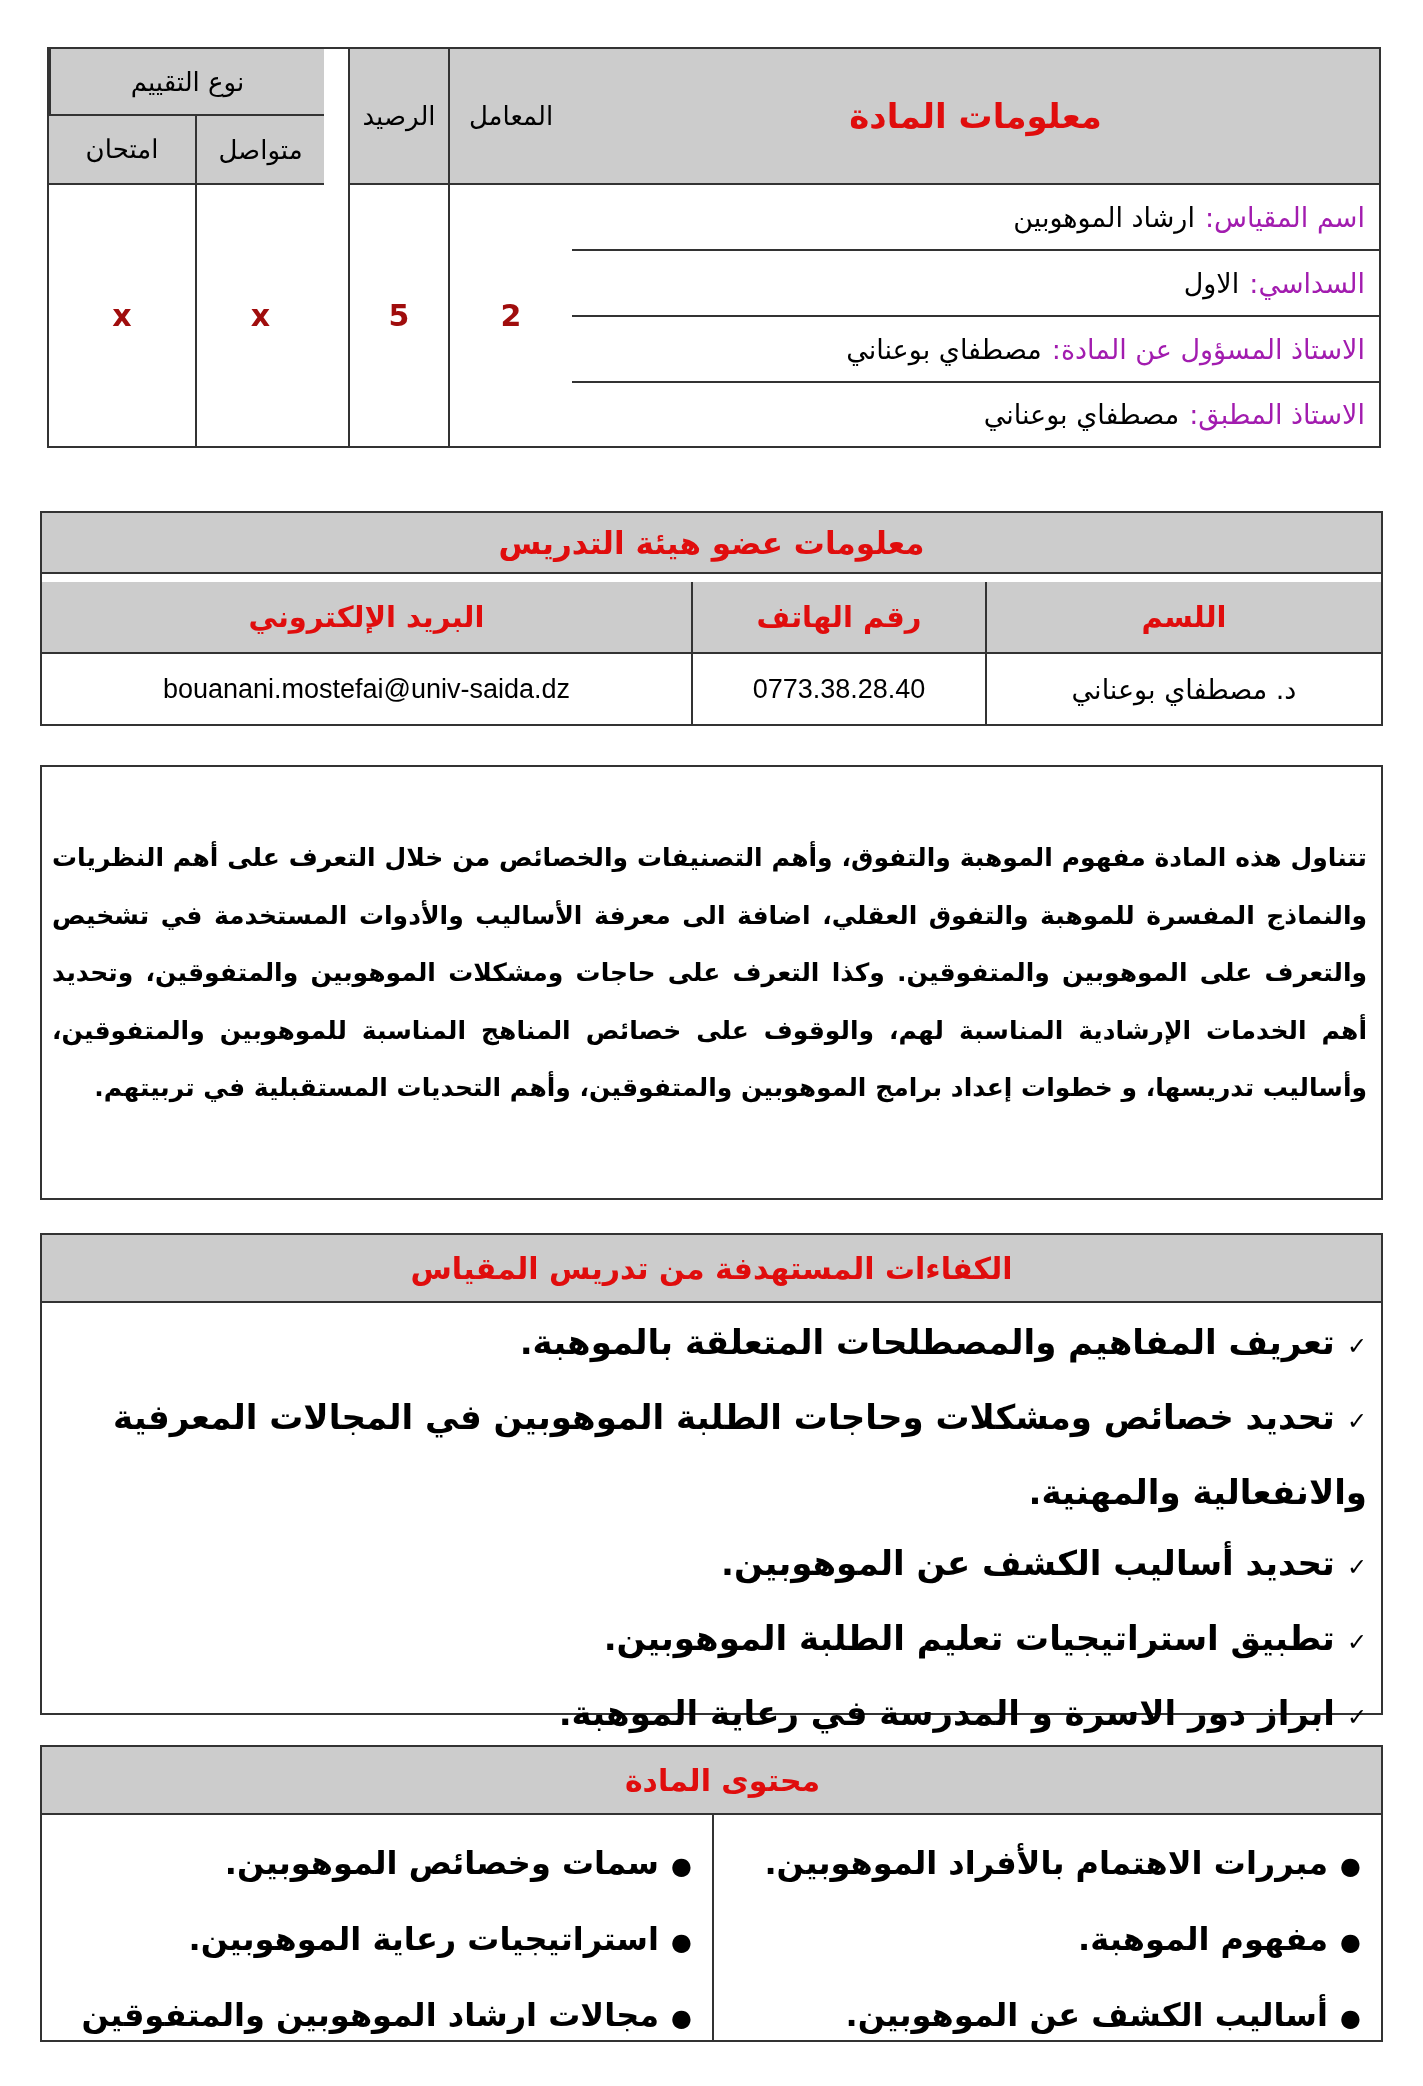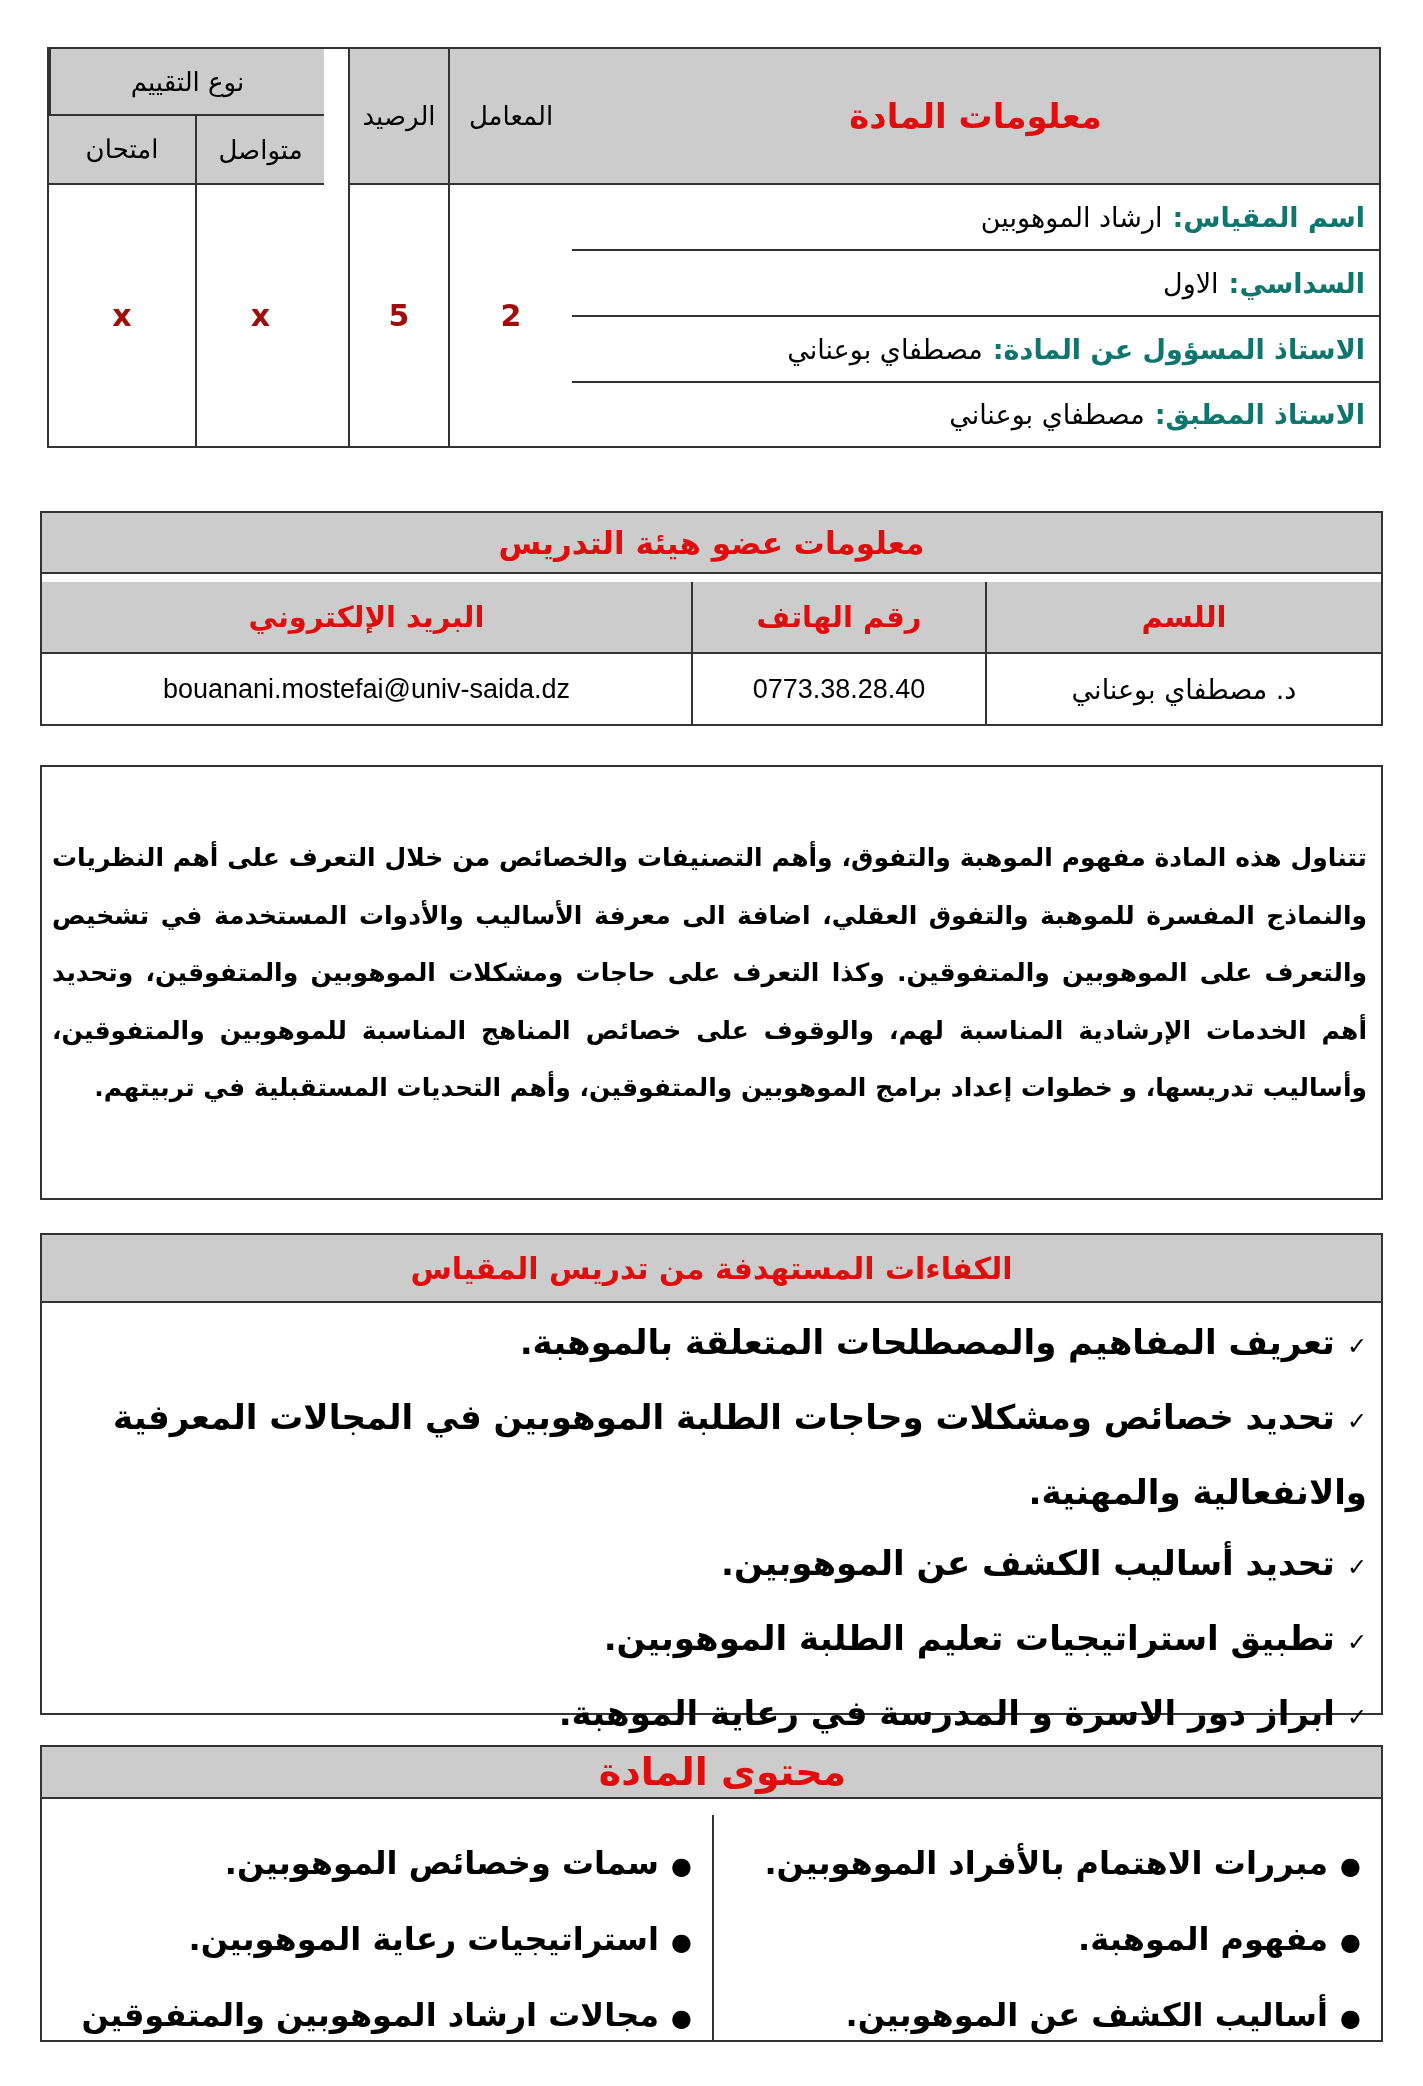--- a/index.html
+++ b/index.html
@@ -10,21 +10,21 @@
     .red { color: #e00d0d; font-weight: bold; }
     .dark-red { color: #a00d0d; font-weight: bold; }
     .cell { position: absolute; box-sizing: border-box; display: flex; align-items: center; justify-content: center; }
     .bl { border-left: 2px solid #333; }
     .bb { border-bottom: 2px solid #333; }
 
     
     #t1 { left: 47px; top: 47px; width: 1334px; height: 401px; }
     #t1 .title { right: 0; top: 0; width: 807px; height: 136px; font-size: 34px; }
     #t1 .info-row { right: 0; width: 807px; height: 66px; justify-content: flex-start; padding-right: 14px; font-size: 27px; }
-    #t1 .info-row .lbl { color: #0f766e; font-weight: bold; margin-left: 10px; }
+    #t1 .info-row .lbl { color: #a21caf; font-weight: normal; margin-left: 10px; }
     #t1 .info-row .val { font-weight: normal; }
     .col-coef { right: 807px; width: 124px; }
     .col-credit { right: 931px; width: 100px; }
     .col-cont { right: 1055px; width: 129px; }
     .col-exam { right: 1184px; width: 146px; }
     .hcell { font-size: 26px; }
     .vcell { font-size: 30px; }
 
     
     #t2 { left: 40px; top: 511px; width: 1343px; height: 215px; }
@@ -44,21 +44,21 @@
 
     
     #t4 { left: 40px; top: 1233px; width: 1343px; height: 482px; }
     #t4 .title { left: 0; right: 0; top: 0; height: 68px; font-size: 30px; }
     #t4 .body { position: absolute; top: 68px; left: 0; right: 0; bottom: 0; padding: 4px 14px 0 12px; }
     .comp { font-size: 34px; font-weight: bold; line-height: 71px; }
     .comp .chk { font-size: 24px; margin-left: 12px; font-weight: normal; }
 
     
     #t5 { left: 40px; top: 1745px; width: 1343px; height: 297px; }
-    #t5 .title { left: 0; right: 0; top: 0; height: 52px; font-size: 38px; padding-left: 22px; }
+    #t5 .title { left: 0; right: 0; top: 0; height: 68px; font-size: 30px; padding-left: 22px; }
     .cols { position: absolute; top: 68px; left: 0; right: 0; bottom: 0; display: flex; }
     .col { flex: 0 0 auto; box-sizing: border-box; padding: 12px 20px 0 10px; }
     .col.right { width: 669px; border-left: 2px solid #333; }
     .col.left { width: 670px; }
     .ci { font-size: 32px; font-weight: bold; line-height: 73px; white-space: nowrap; }
     .ci .dot { margin-left: 12px; font-size: 24px; }
   </style>
 </head>
 <body>
 

